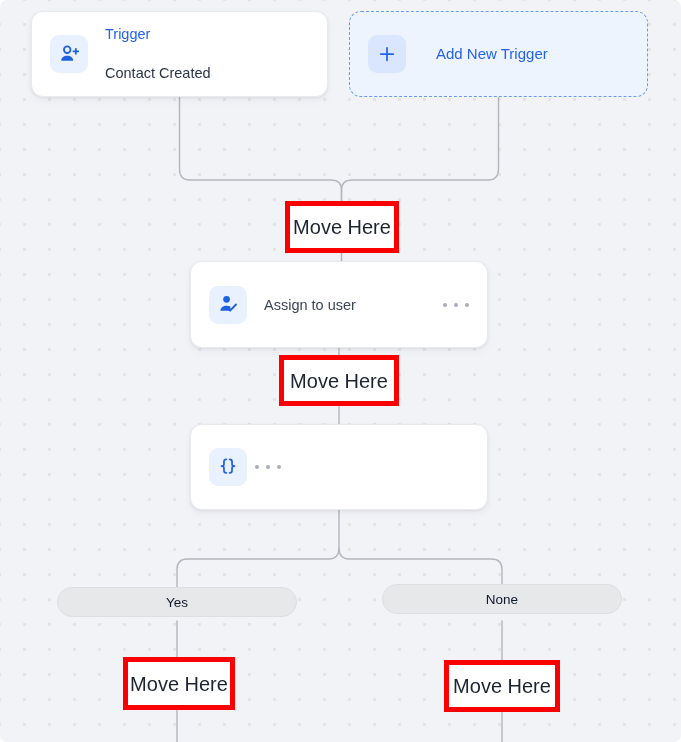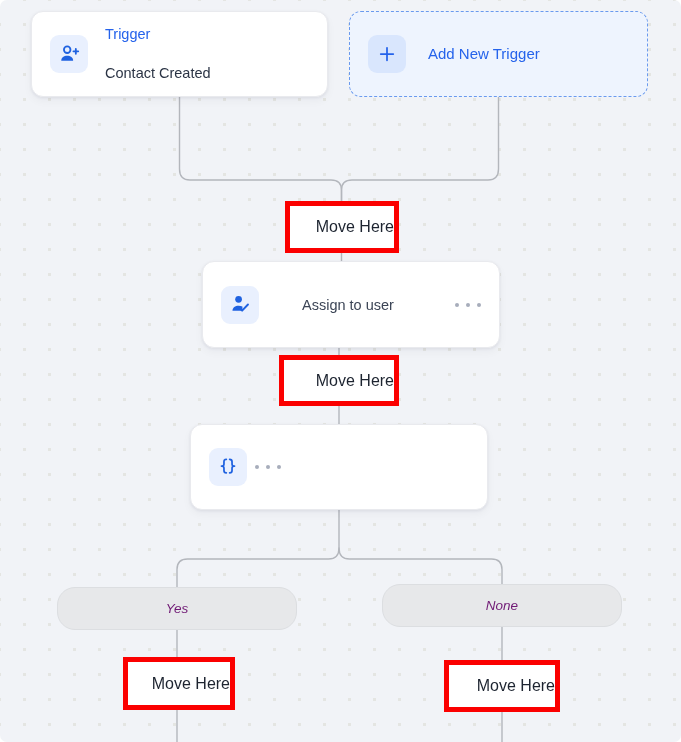--- a/index.html
+++ b/index.html
@@ -96,58 +96,57 @@
     background: #eef4fe;
     border: 1.6px dashed #6a9aee;
     border-radius: 12px;
     display: flex;
     align-items: center;
     padding: 0 18px;
     cursor: pointer;
   }
   #node-add-trigger .icon-tile { background: #d9e6fd; }
   .add-trigger-label {
-    margin-left: 22px;
+    margin-left: 30px;
     color: #2563eb;
     font-size: 15px;
     line-height: 20px;
   }
 
   
-  #node-assign { left: 202px; top: 261px; width: 298px; height: 87px; gap: 26px; }
+  #node-assign { left: 190px; top: 261px; width: 298px; height: 87px; }
   #node-condition { left: 190px; top: 424px; width: 298px; height: 86px; }
 
   
   .branch-pill {
     position: absolute;
-    height: 43px;
+    height: 30px;
     background: #e7e8ea;
     border: 1px solid #dcdee1;
     border-radius: 18px;
     display: flex;
     align-items: center;
     justify-content: center;
-    color: #701a75;
+    color: #0f172a;
     font-size: 13.5px;
     cursor: pointer;
-    font-style: italic;
   }
   #pill-yes  { left: 57px;  top: 587px; width: 240px; }
   #pill-none { left: 382px; top: 584px; width: 240px; }
 
   
   .drop-zone {
     position: absolute;
     background: #ffffff;
     border: 5px solid #fb0000;
     display: flex;
     align-items: center;
-    justify-content: flex-end;
+    justify-content: center;
     color: #1d2430;
-    font-size: 16px;
+    font-size: 20px;
     line-height: 20px;
     cursor: pointer;
   }
   #drop-1 { left: 285px; top: 201px; width: 114px; height: 52px; }
   #drop-2 { left: 279px; top: 355px; width: 120px; height: 51px; }
   #drop-3 { left: 123px; top: 657px; width: 112px; height: 53px; }
   #drop-4 { left: 444px; top: 660px; width: 116px; height: 52px; }
 </style>
 </head>
 <body>

